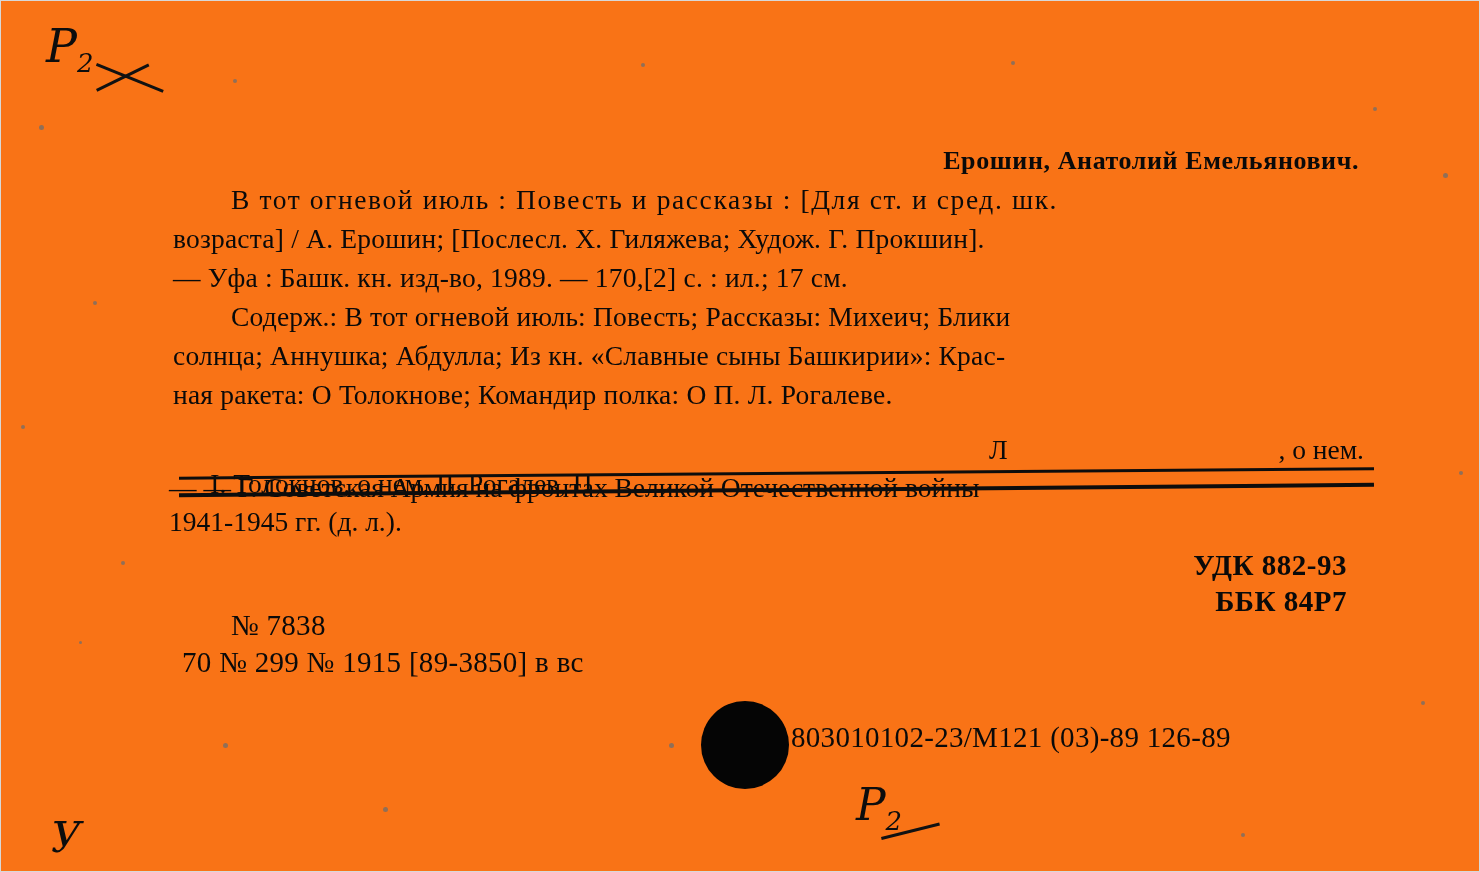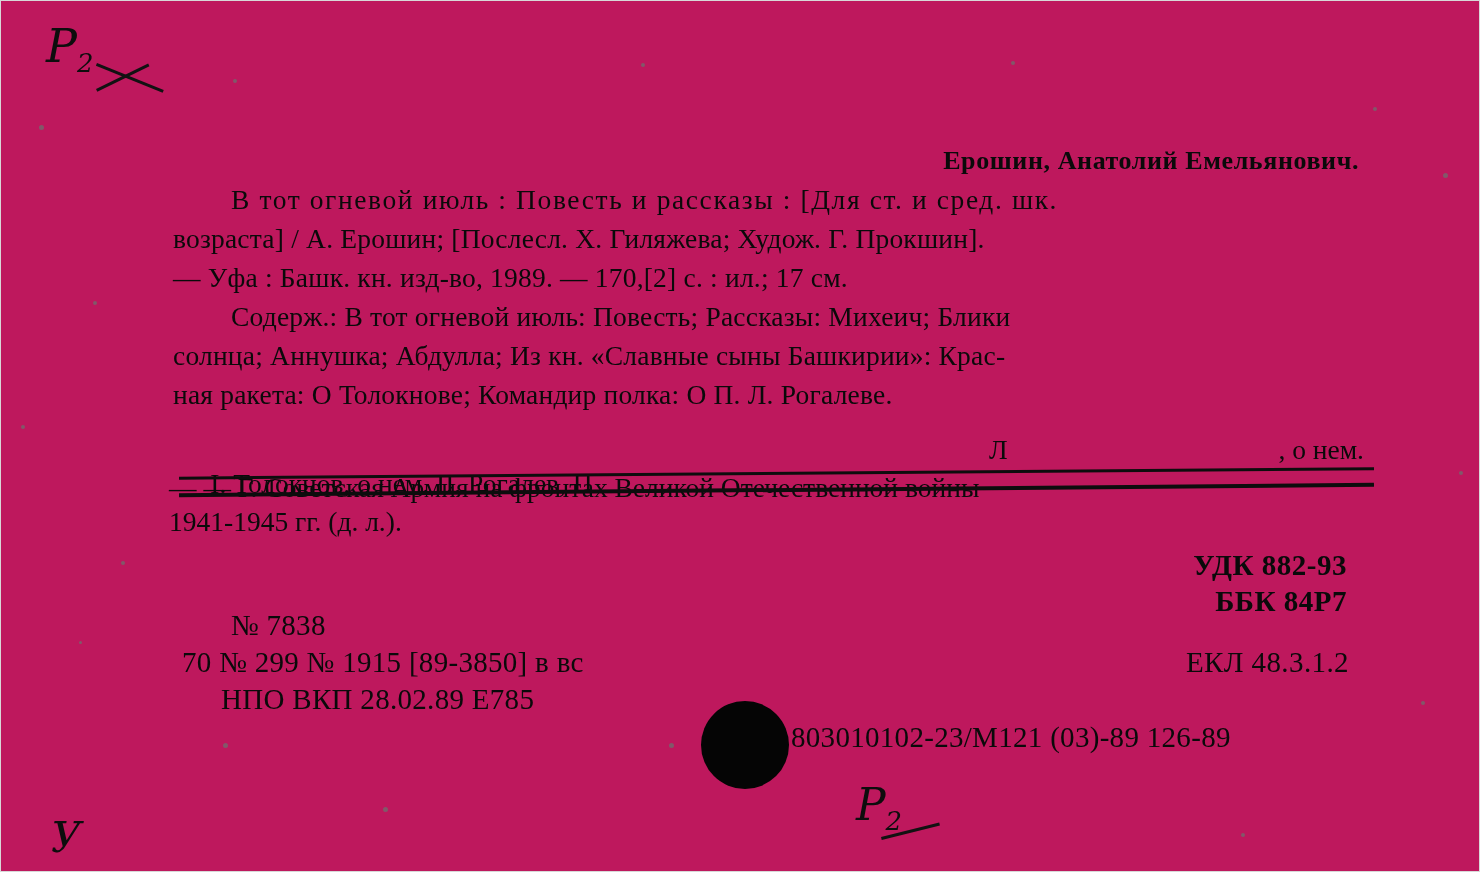--- a/index.html
+++ b/index.html
@@ -7,21 +7,21 @@
     padding: 0;
     background: #ffffff;
   }
   body {
     font-family: "Liberation Serif", serif;
   }
   #page {
     position: relative;
     width: 1480px;
     height: 872px;
-    background: #be185d;
+    background: #f97316;
     overflow: hidden;
     border: 1px solid #d8d8d8;
     box-sizing: border-box;
   }
 
   
   .speck {
     position: absolute;
     background: #6d6d6d;
     border-radius: 50%;
@@ -253,26 +253,24 @@
     <div id="ov-line2">— — Г. Советская Армия на фронтах Великой Отечественной войны</div>
     <div id="ov-line3">1941-1945 гг. (д. л.).</div>
     <div class="strike-rule" id="rule-a"></div>
     <div class="strike-rule" id="rule-b"></div>
   </div>
 
   <div id="udk-block">
     <div>УДК 882-93</div>
     <div>ББК 84Р7</div>
   </div>
-  <div id="ekl">ЕКЛ 48.3.1.2</div>
 
   <div id="stamp-block">
     <div class="l1">№ 7838</div>
     <div class="l2">70 № 299 № 1915 [89-3850] в вс</div>
-    <div class="l3">НПО ВКП 28.02.89 Е785</div>
   </div>
 
   <div id="blot"></div>
   <div id="imprint">803010102-23/М121 (03)-89 126-89</div>
 
   <div class="hand" id="hand-bottom">
     <span>Р</span><span class="sub">2</span>
   </div>
   <div class="hand-stroke" style="left:880px; top:836px; width:60px; height:3px; transform: rotate(-14deg);"></div>
 

